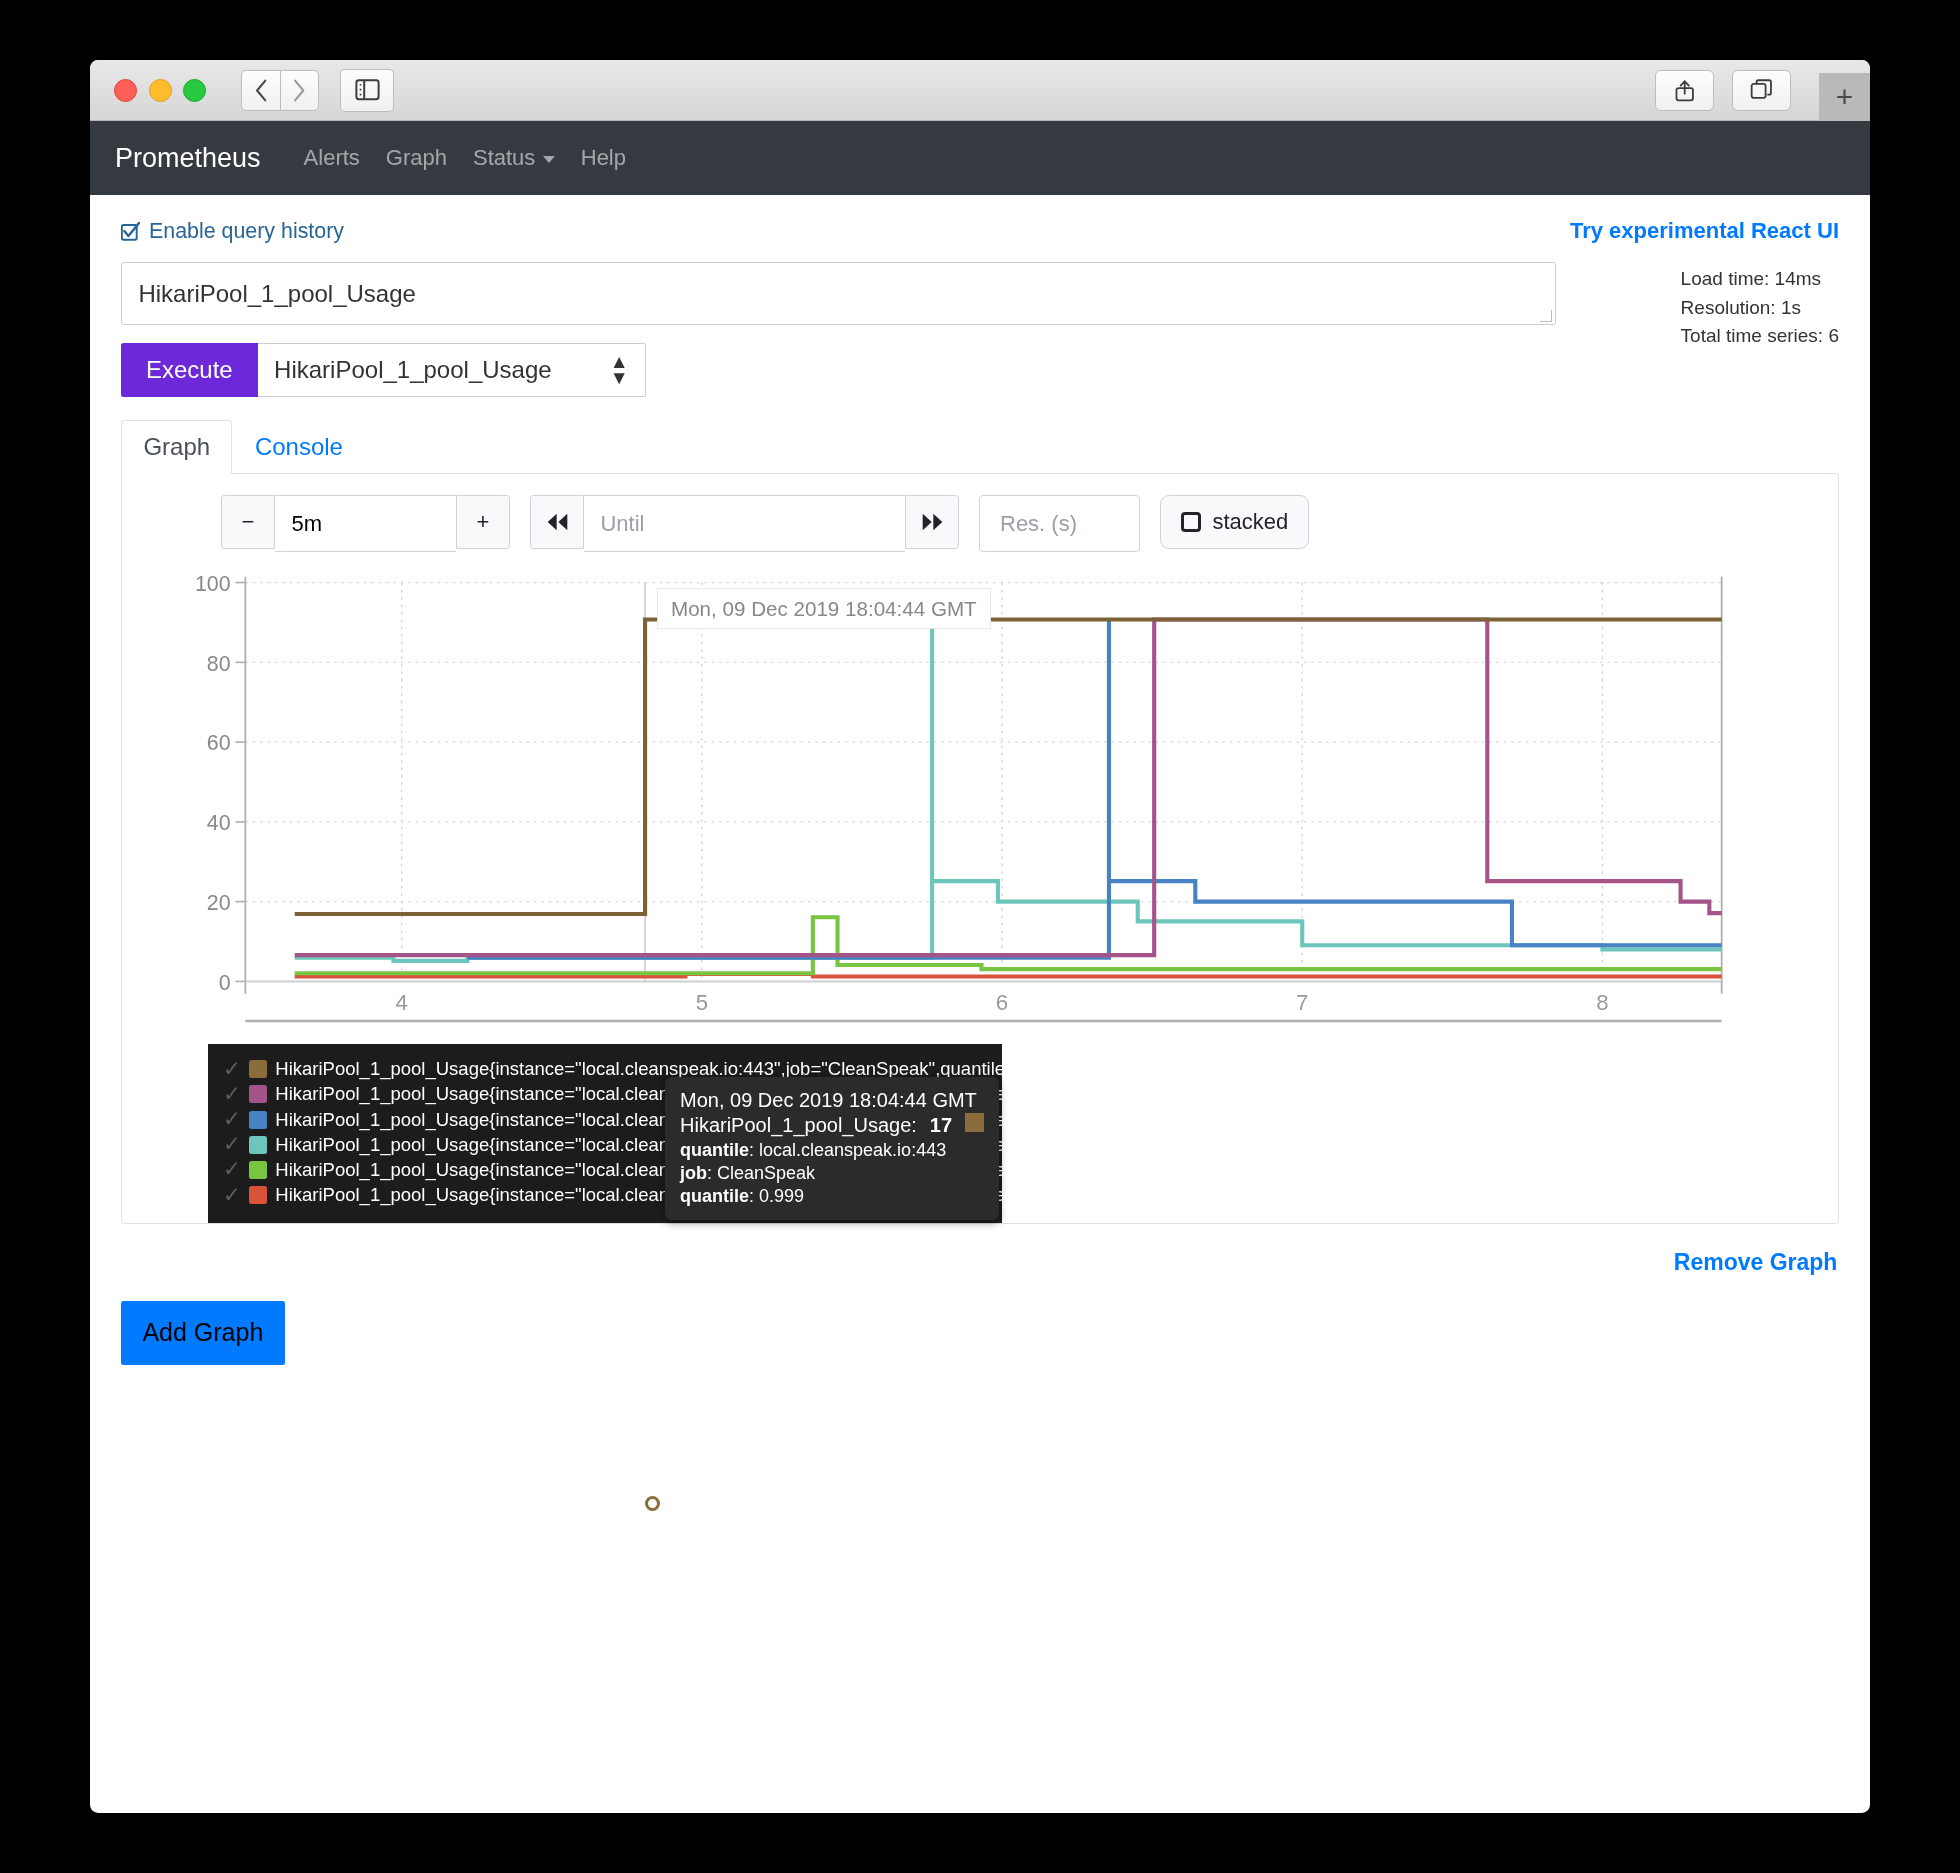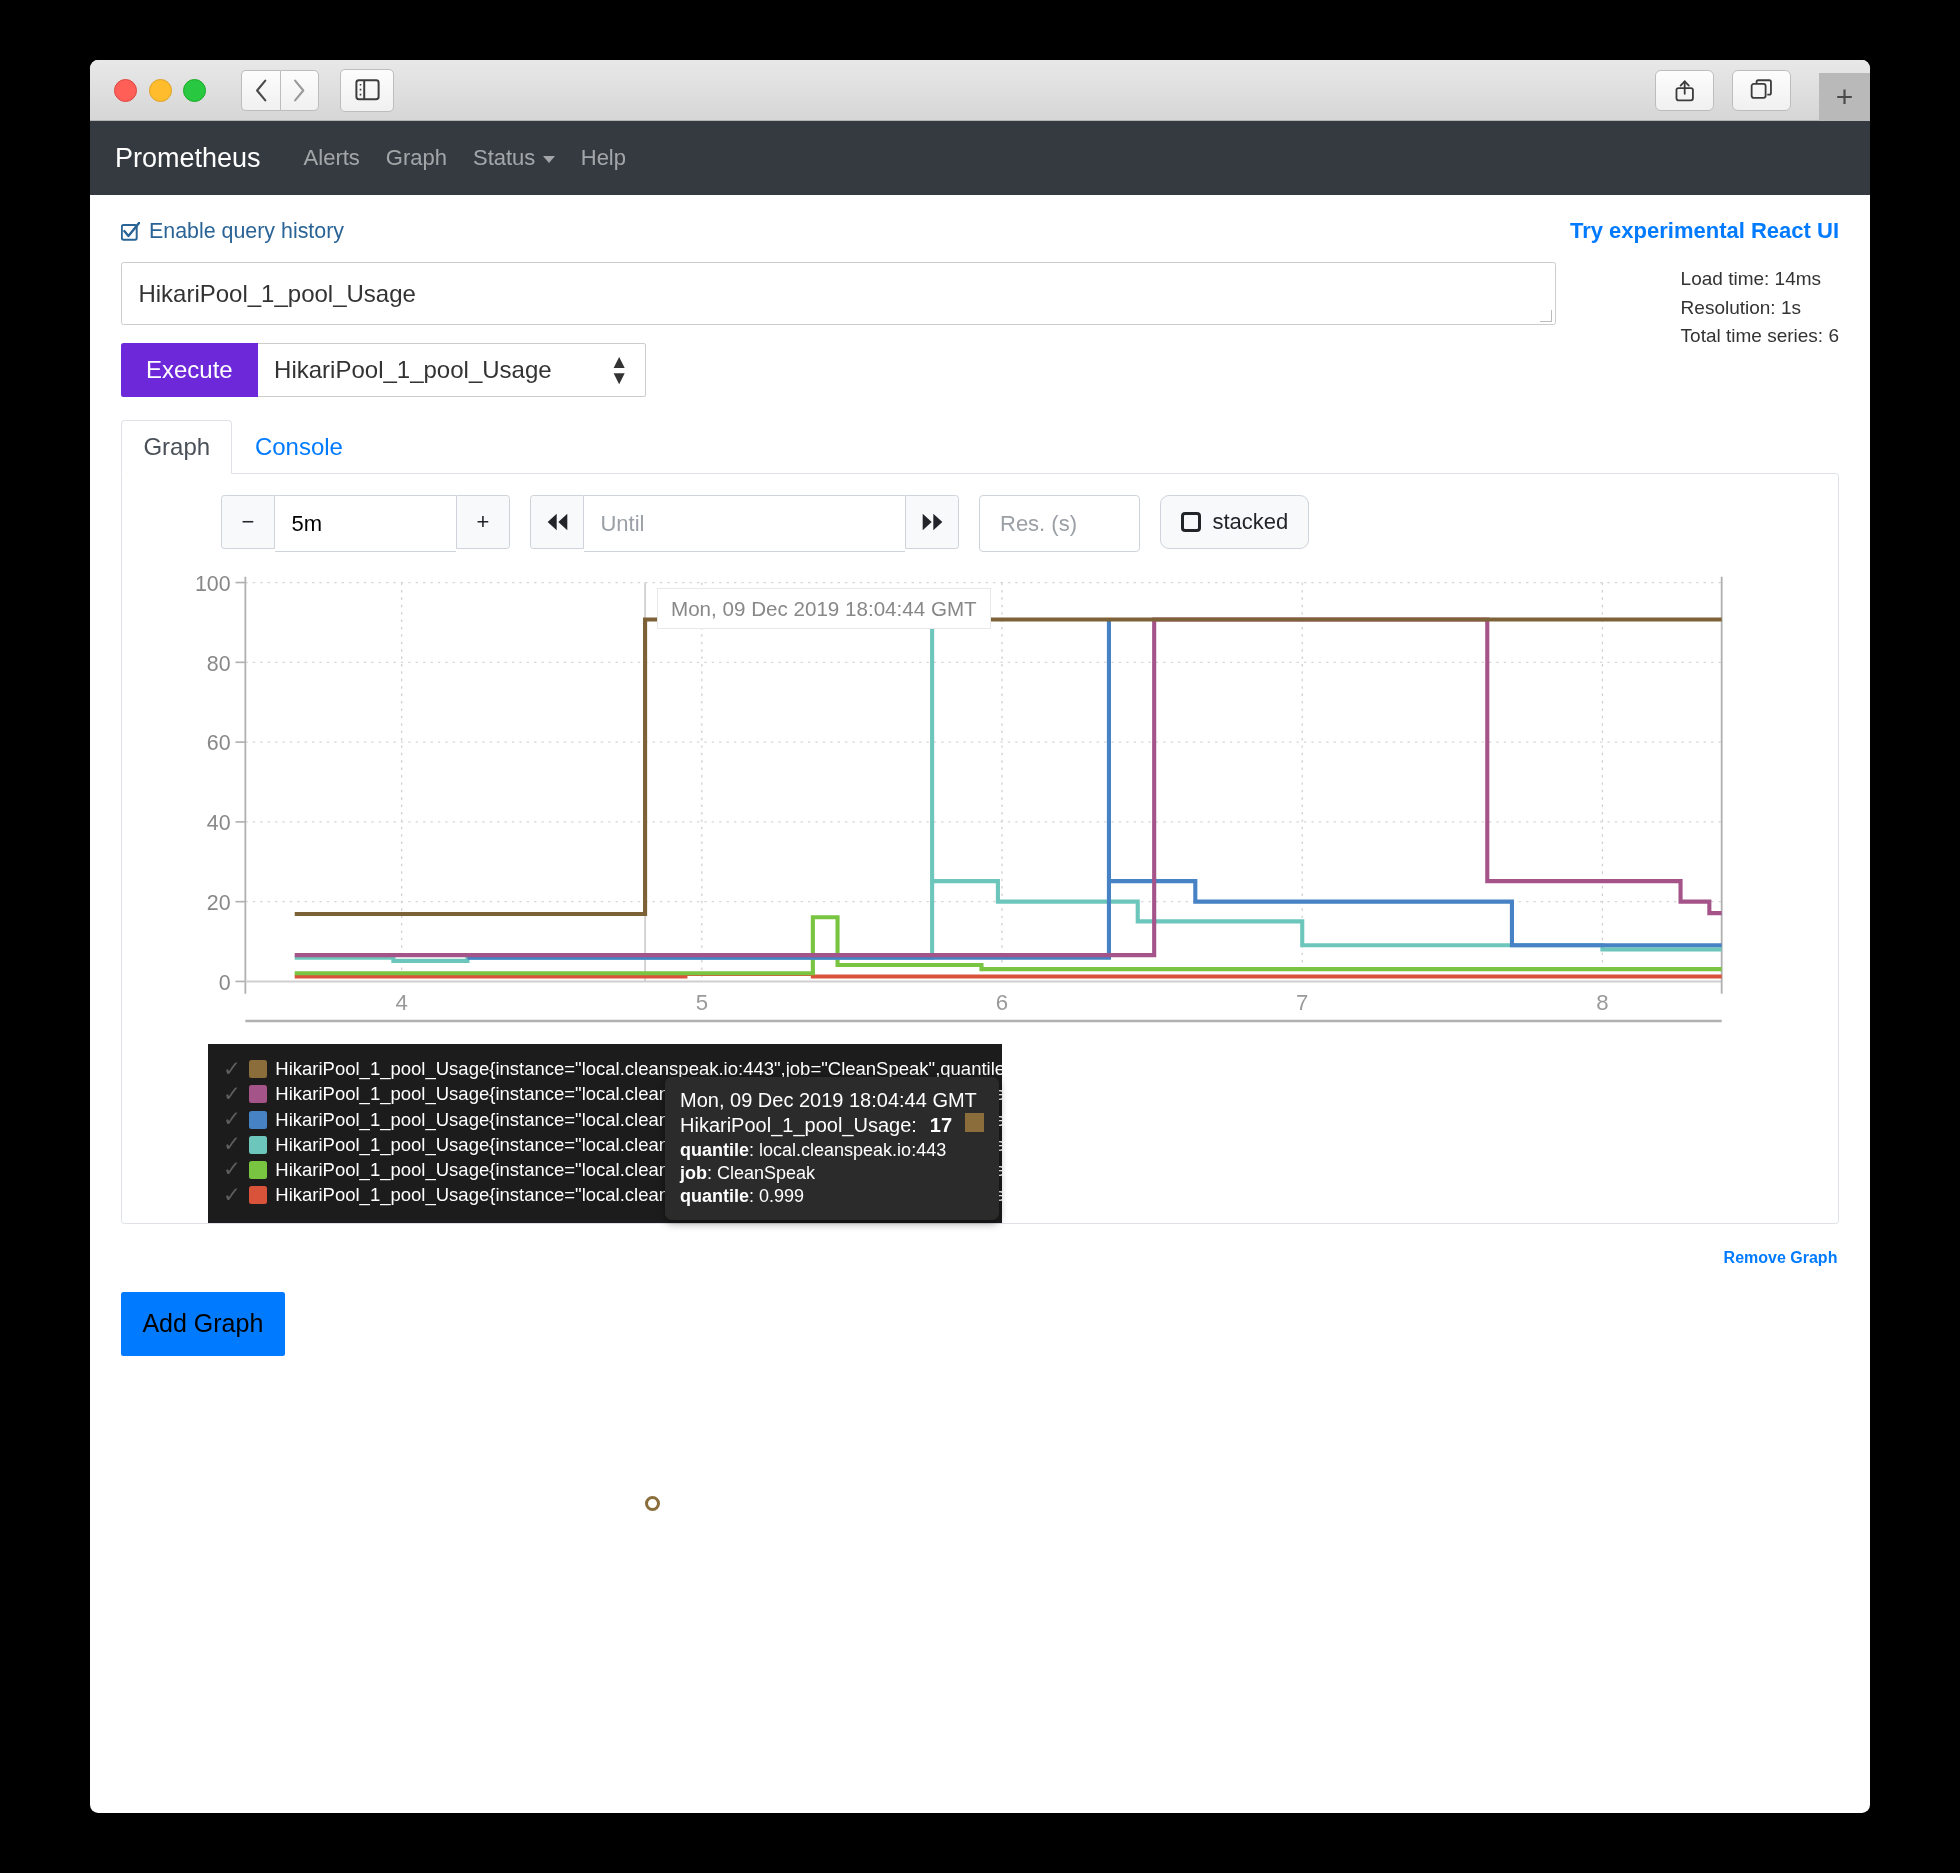--- a/index.html
+++ b/index.html
@@ -279,21 +279,21 @@
     padding: 12.3px 0 15px 15px;
   }
   .legend-row { display: flex; align-items: center; gap: 8.2px; padding: 1.6px 0; }
   .lg-check { color: #5e5e5e; font-size: 21.4px; line-height: 1; width: 21.4px; }
   .lg-swatch { width: 18px; height: 18px; border-radius: 2.5px; flex: none; }
   .lg-label { color: #fff; font-size: 18.5px; white-space: nowrap; }
 
   .remove-graph {
     text-align: right;
     color: #007bff;
-    font-size: 16px;
+    font-size: 23px;
     font-weight: bold;
     padding: 25px 1.6px 0 0;
   }
   .btn-add {
     margin-top: 25px;
     background: #007bff; color: #000000;
     border: none; border-radius: 2.5px;
     font-size: 25px;
     padding: 0 21.4px; height: 64px;
     font-family: inherit;

